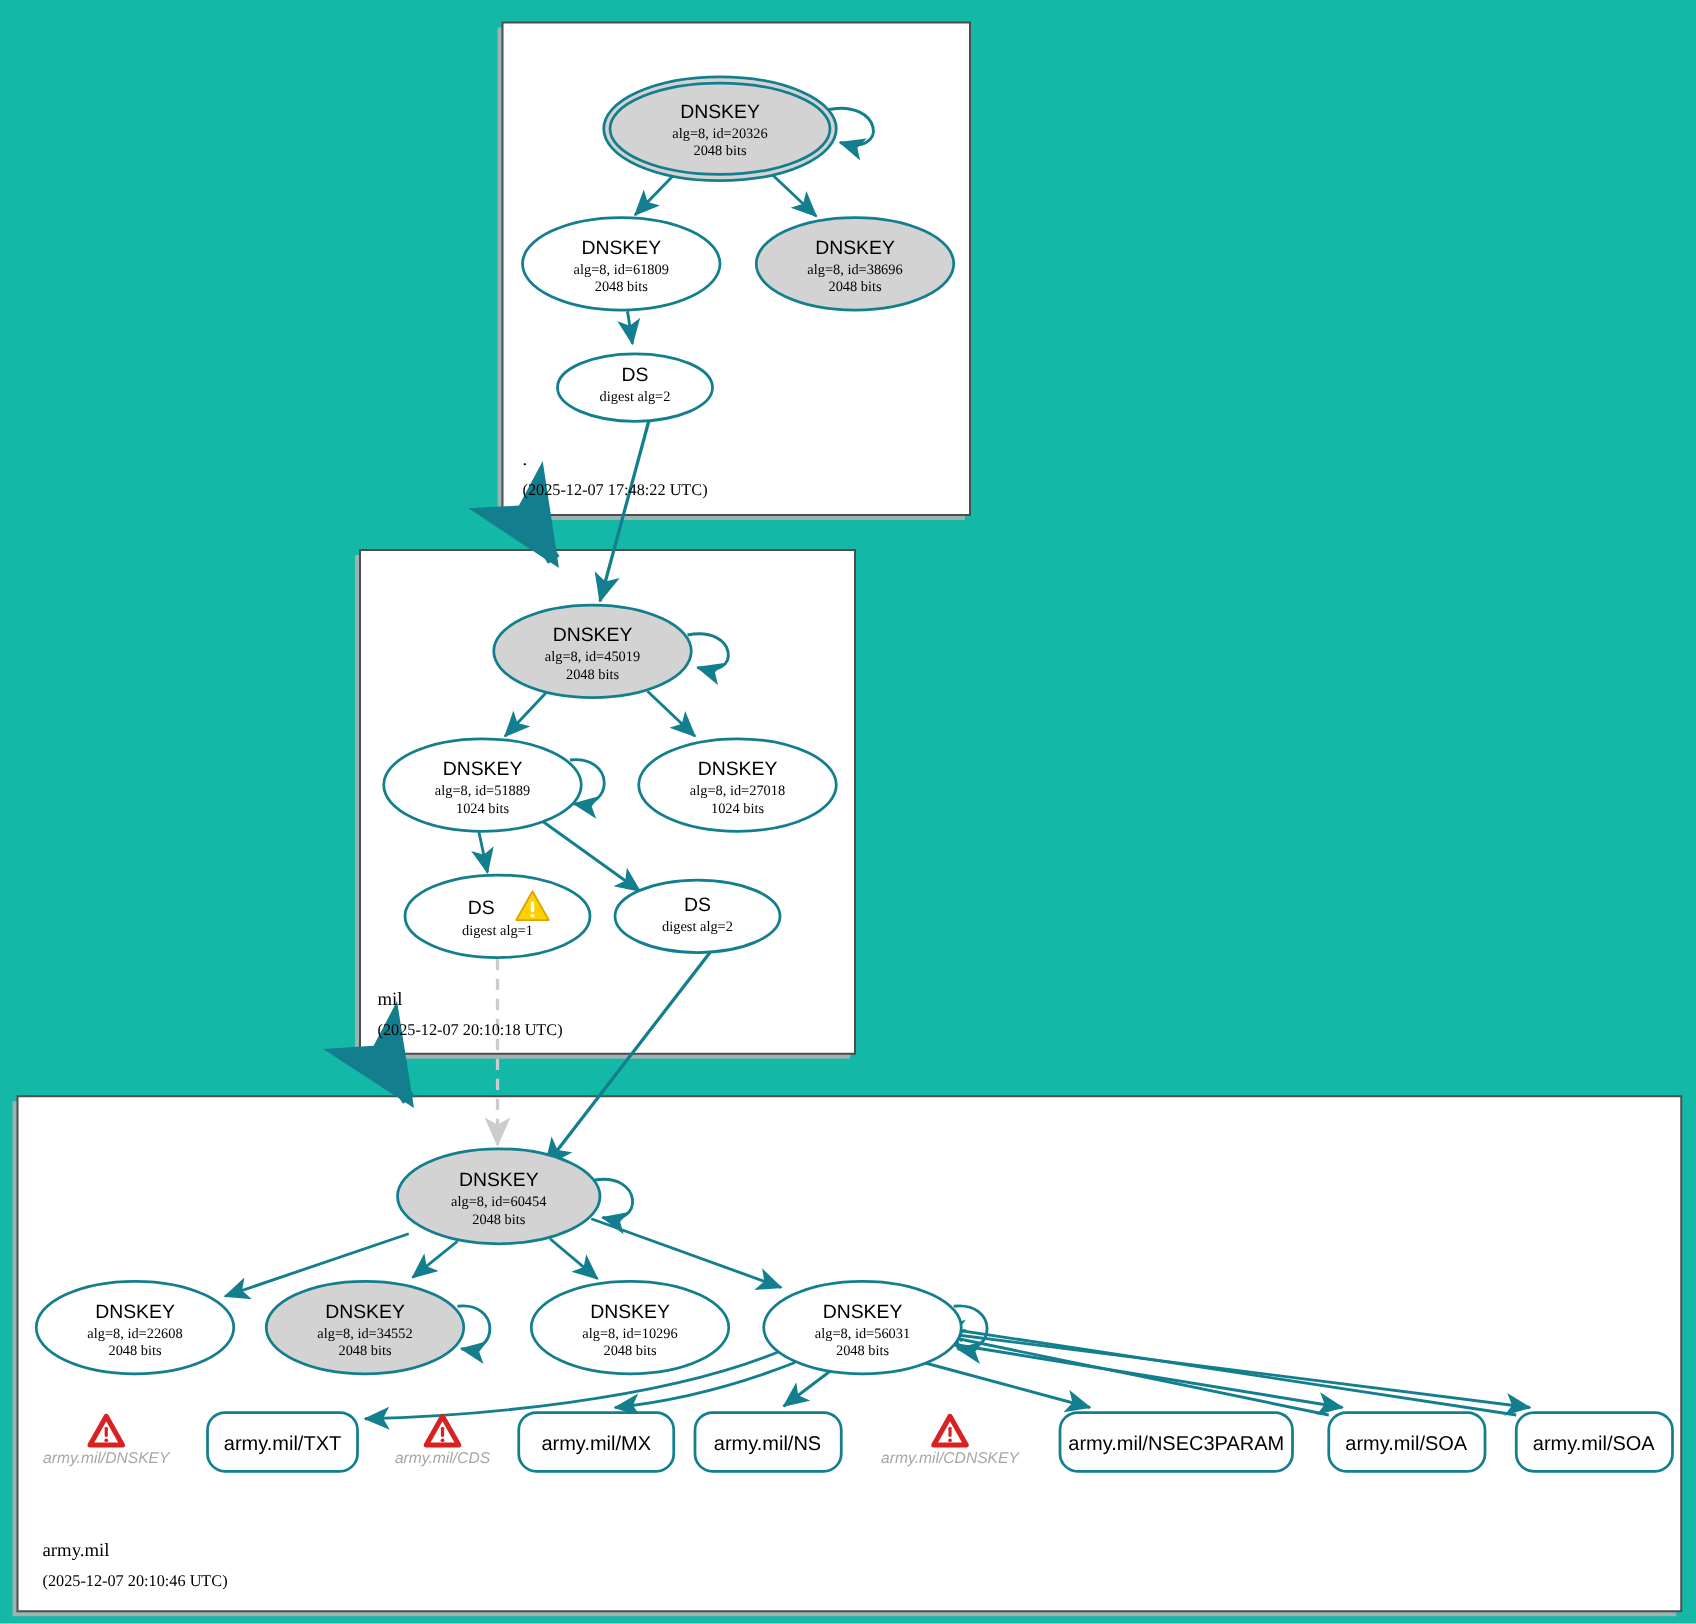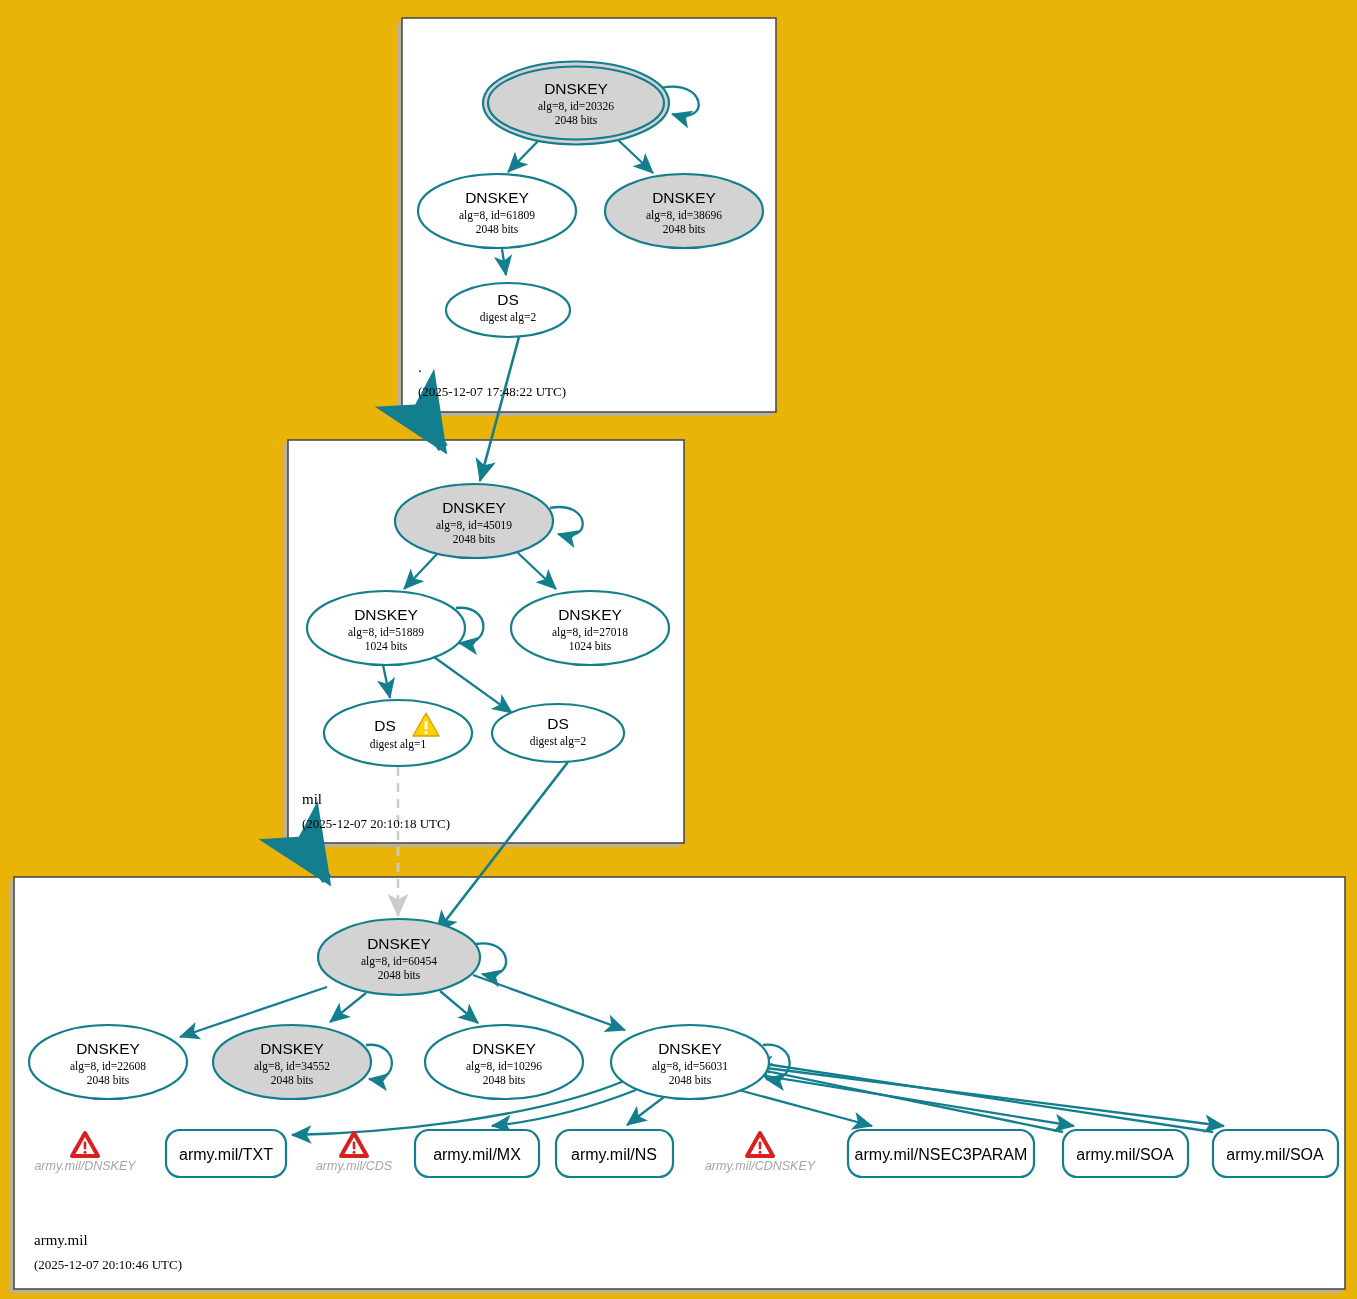--- a/index.html
+++ b/index.html
@@ -5,21 +5,21 @@
 <style>
   html, body {
     margin: 0;
     padding: 0;
     background: #ffffff;
   }
   #canvas {
     position: relative;
     width: 1357px;
     height: 1299px;
-    background: #eab308;
+    background: #14b8a6;
     font-family: "Liberation Sans", sans-serif;
     overflow: hidden;
   }
   svg.layer {
     position: absolute;
     top: 0;
     left: 0;
     width: 1357px;
     height: 1299px;
   }

